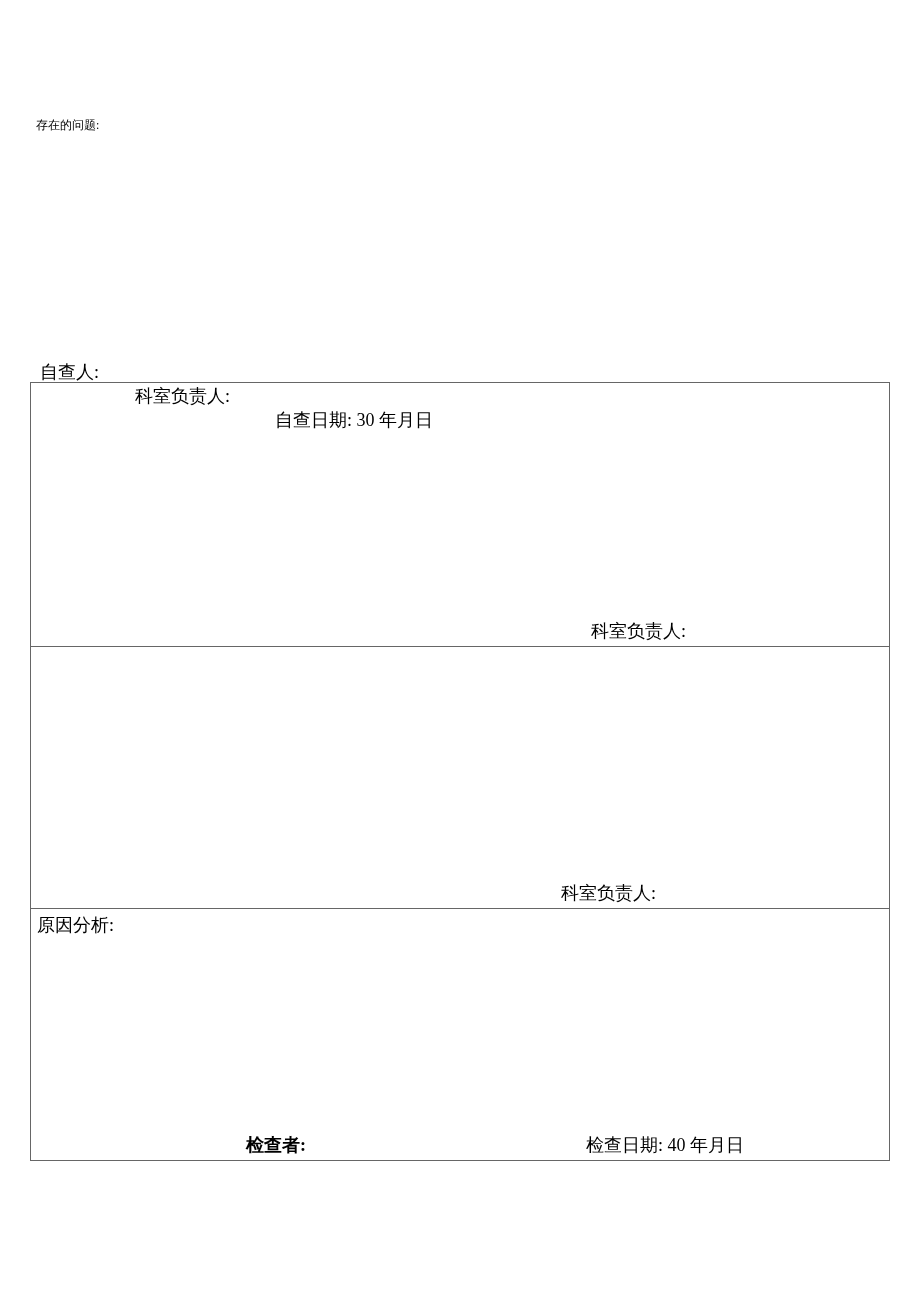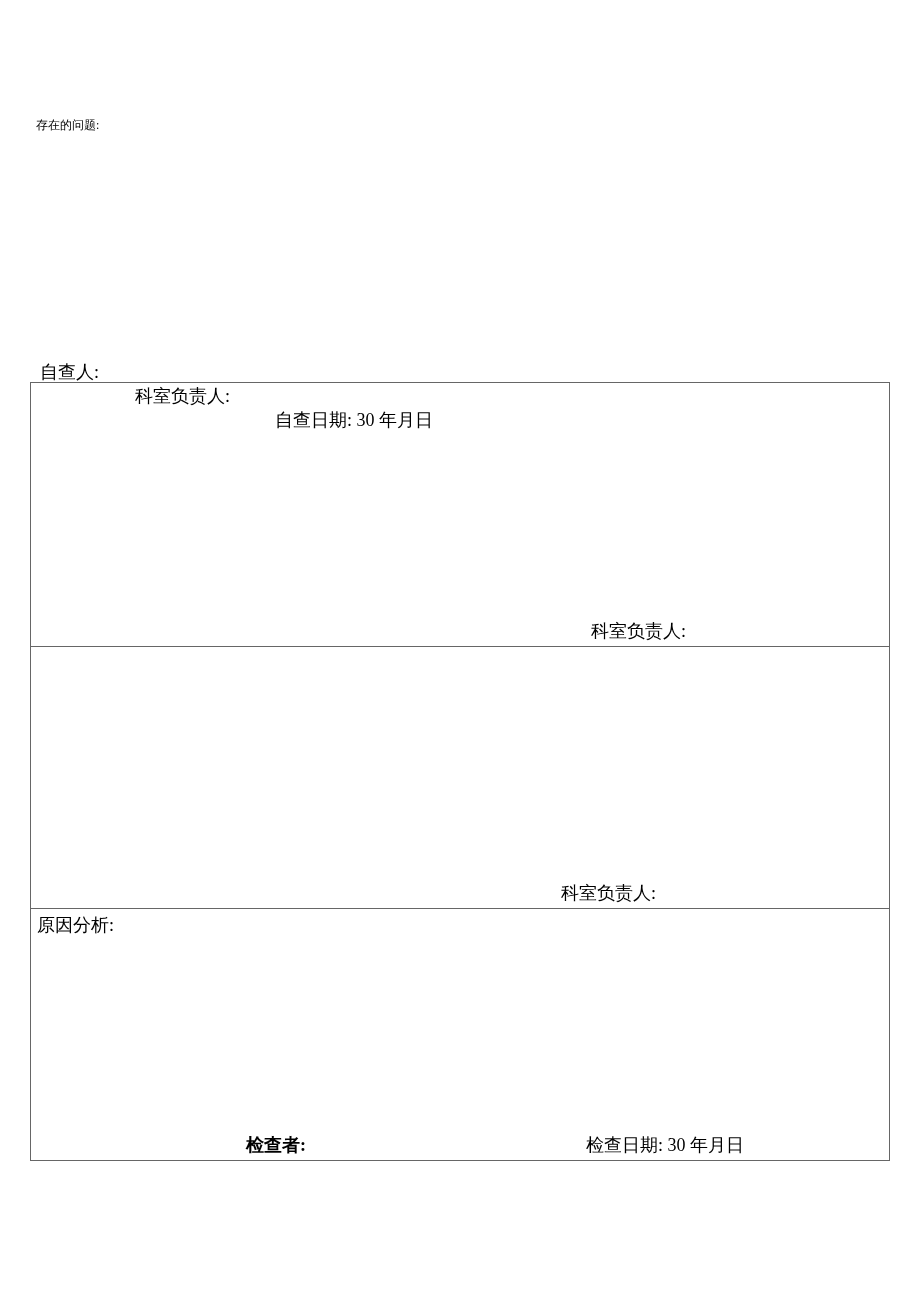--- a/index.html
+++ b/index.html
@@ -60,14 +60,14 @@
   <div class="box-footer right1">科室负责人:</div>
 </div>
 
 <div class="box" style="top: 646px; height: 263px;">
   <div class="box-footer" style="left: 530px;">科室负责人:</div>
 </div>
 
 <div class="box" style="top: 908px; height: 253px;">
   <div class="box-title">原因分析:</div>
   <div class="box-footer left1">检查者:</div>
-  <div class="box-footer left2">检查日期: 30 年月日</div>
+  <div class="box-footer left2">检查日期: 40 年月日</div>
 </div>
 
 </body></html>

